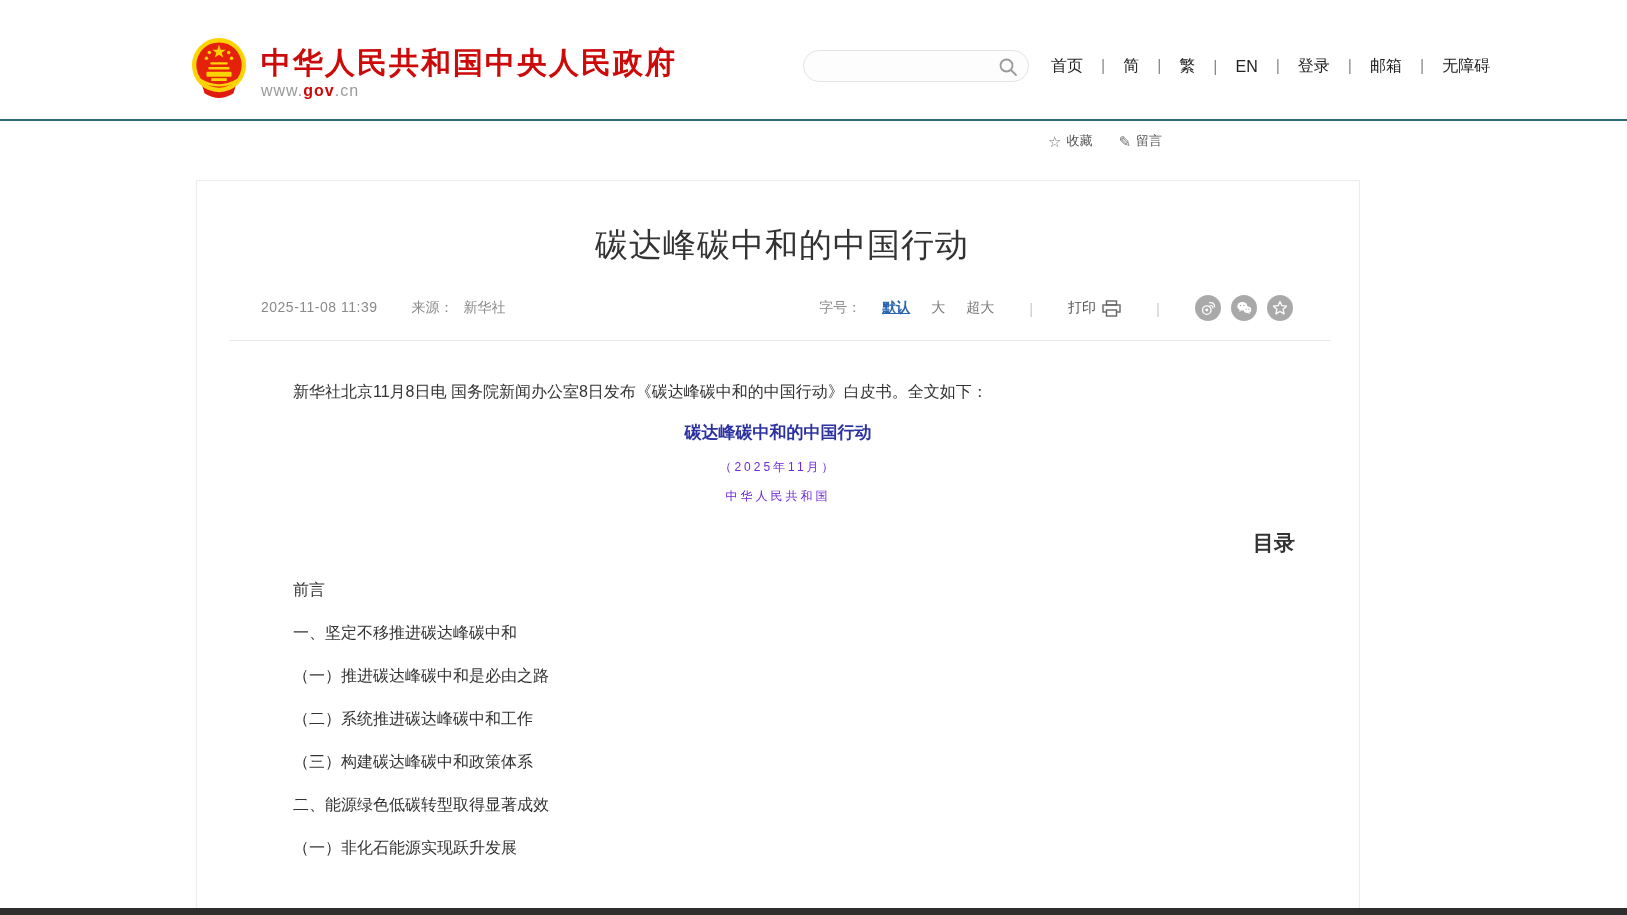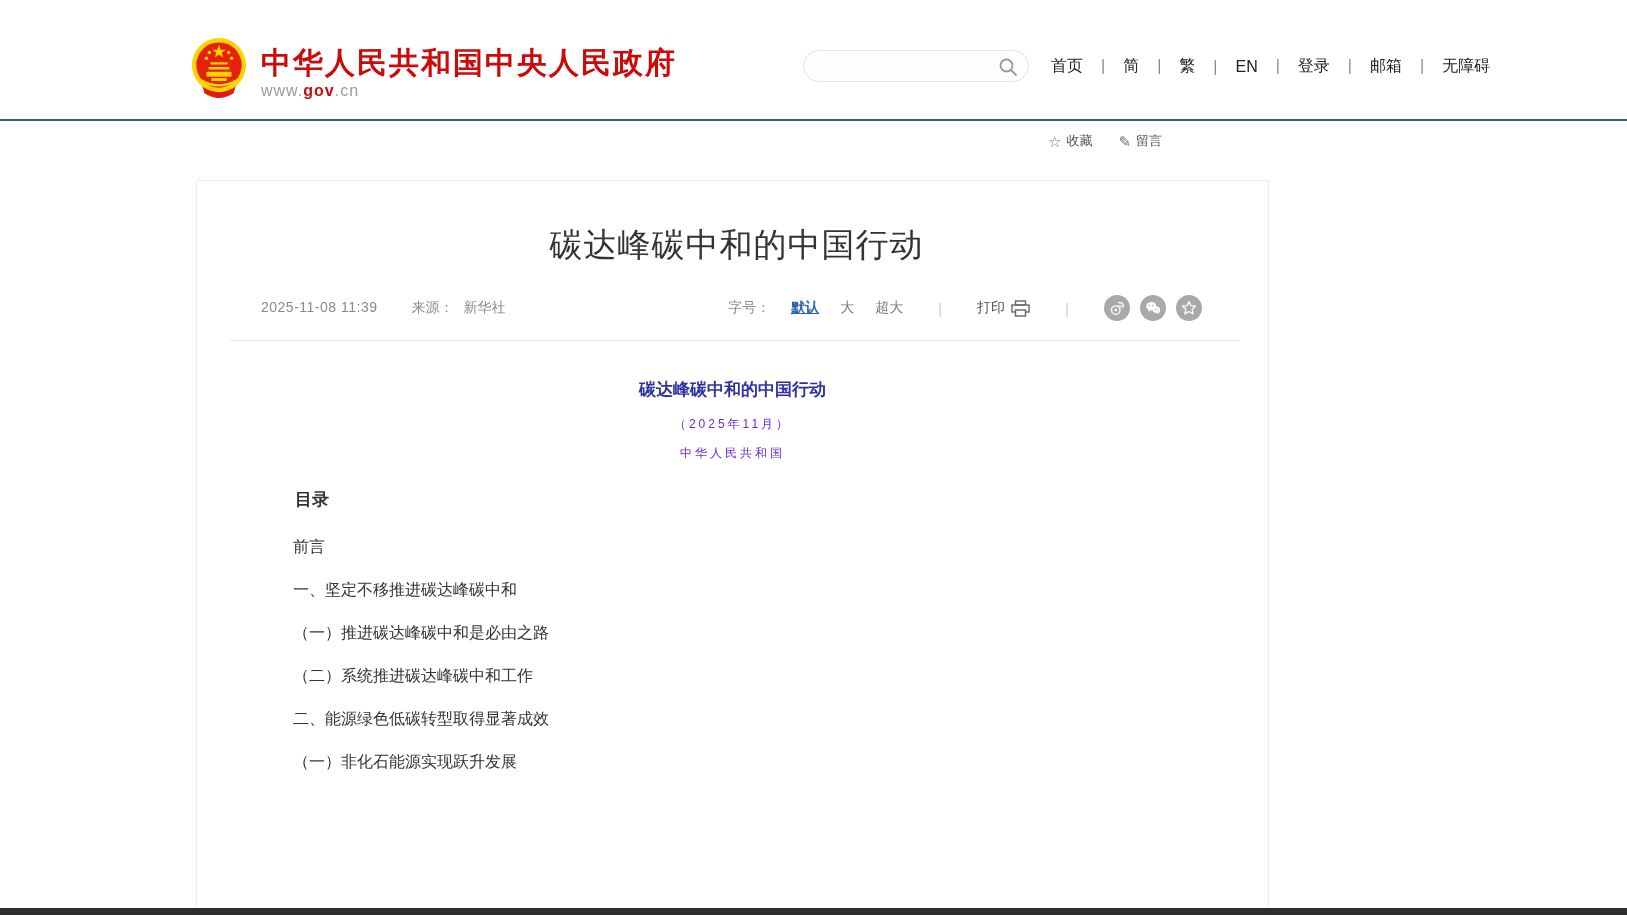--- a/index.html
+++ b/index.html
@@ -32,21 +32,21 @@
   .nav li + li::before { content:"|"; color:#8a8a8a; font-weight:300; margin-right:18px; pointer-events:none; }
 
   .teal-line { position:absolute; top:119px; left:0; right:0; height:2px; background:#2e6878; }
 
   
   .tools { position:absolute; top:132px; left:1048px; display:flex; gap:26px; align-items:center; }
   .tool { display:flex; align-items:center; gap:5px; font-size:13px; color:#555; cursor:pointer; }
   .tool .t-icon { font-size:15px; color:#777; line-height:1; }
 
   
-  .card { position:absolute; left:196px; top:180px; width:1073px; height:736px;
+  .card { position:absolute; left:196px; top:180px; width:1164px; height:736px;
           background:#fff; border:1px solid #ececec; border-bottom:none;padding-left:8px; }
 
   .article-title { margin-top:42px; text-align:center; font-size:33px; font-weight:500;
                    color:#333; letter-spacing:1px; }
 
   .meta { position:absolute; top:116px; left:64px; right:66px; height:22px;
           display:flex; justify-content:space-between; align-items:center;
           font-size:14px; color:#8a8a8a; }
   .meta-left { display:flex; align-items:flex-start; gap:10px; }
   .meta-date { letter-spacing:0.5px; }
@@ -63,21 +63,21 @@
   .divider { position:absolute; top:159px; left:33px; right:29px; border-top:1px solid #e7e7e7; }
 
   
   .article-body { position:absolute; top:200px; left:64px; right:64px; font-size:16px; color:#333; }
   .article-body p { line-height:21px; margin:0 0 22px; }
   p.lead { text-indent:2em; }
   p.doc-title { text-align:center; text-indent:0; color:#2c33a1; font-weight:bold;
                 font-size:17px; line-height:17px; margin-bottom:18px; }
   .doc-sub p { text-align:center; text-indent:0; color:#6d28d9; font-size:12px; line-height:17px;
                margin-bottom:12px; font-family:Liberation Sans, sans-serif; letter-spacing:3px; }
-  p.toc-heading { font-weight:bold; font-size:17px; text-indent:2em; margin-top:27px; margin-bottom:26px; }
+  p.toc-heading { font-weight:bold; font-size:21px; text-indent:2em; margin-top:27px; margin-bottom:26px;text-align:right; }
   .toc p { text-indent:2em; }
 
   .bottom-bar { position:absolute; left:0; right:0; bottom:0; height:7px; background:#2e2e2e; }
 </style>
 </head>
 <body>
 
 <div class="header">
 
   <div class="brand">
@@ -185,30 +185,32 @@
             <polygon points="11,3 13.3,8.2 19,8.8 14.8,12.6 16,18.2 11,15.3 6,18.2 7.2,12.6 3,8.8 8.7,8.2" fill="none" stroke="#fff" stroke-width="1.5" stroke-linejoin="round"></polygon>
           </svg>
         </span>
       </span>
     </div>
   </div>
 
   <div class="divider"></div>
 
   <div class="article-body">
+    <p class="lead">新华社北京11月8日电 国务院新闻办公室8日发布《碳达峰碳中和的中国行动》白皮书。全文如下：</p>
     <p class="doc-title">碳达峰碳中和的中国行动</p>
     <div class="doc-sub">
       <p>（2025年11月）</p>
       <p>中华人民共和国</p>
     </div>
     <p class="toc-heading">目录</p>
     <div class="toc">
         <p class="toc-item">前言</p>
         <p class="toc-item">一、坚定不移推进碳达峰碳中和</p>
         <p class="toc-item">（一）推进碳达峰碳中和是必由之路</p>
         <p class="toc-item">（二）系统推进碳达峰碳中和工作</p>
+        <p class="toc-item">（三）构建碳达峰碳中和政策体系</p>
         <p class="toc-item">二、能源绿色低碳转型取得显著成效</p>
         <p class="toc-item">（一）非化石能源实现跃升发展</p>
       </div>
   </div>
 </div>
 
 <div class="bottom-bar"></div>
 
 </body></html>

